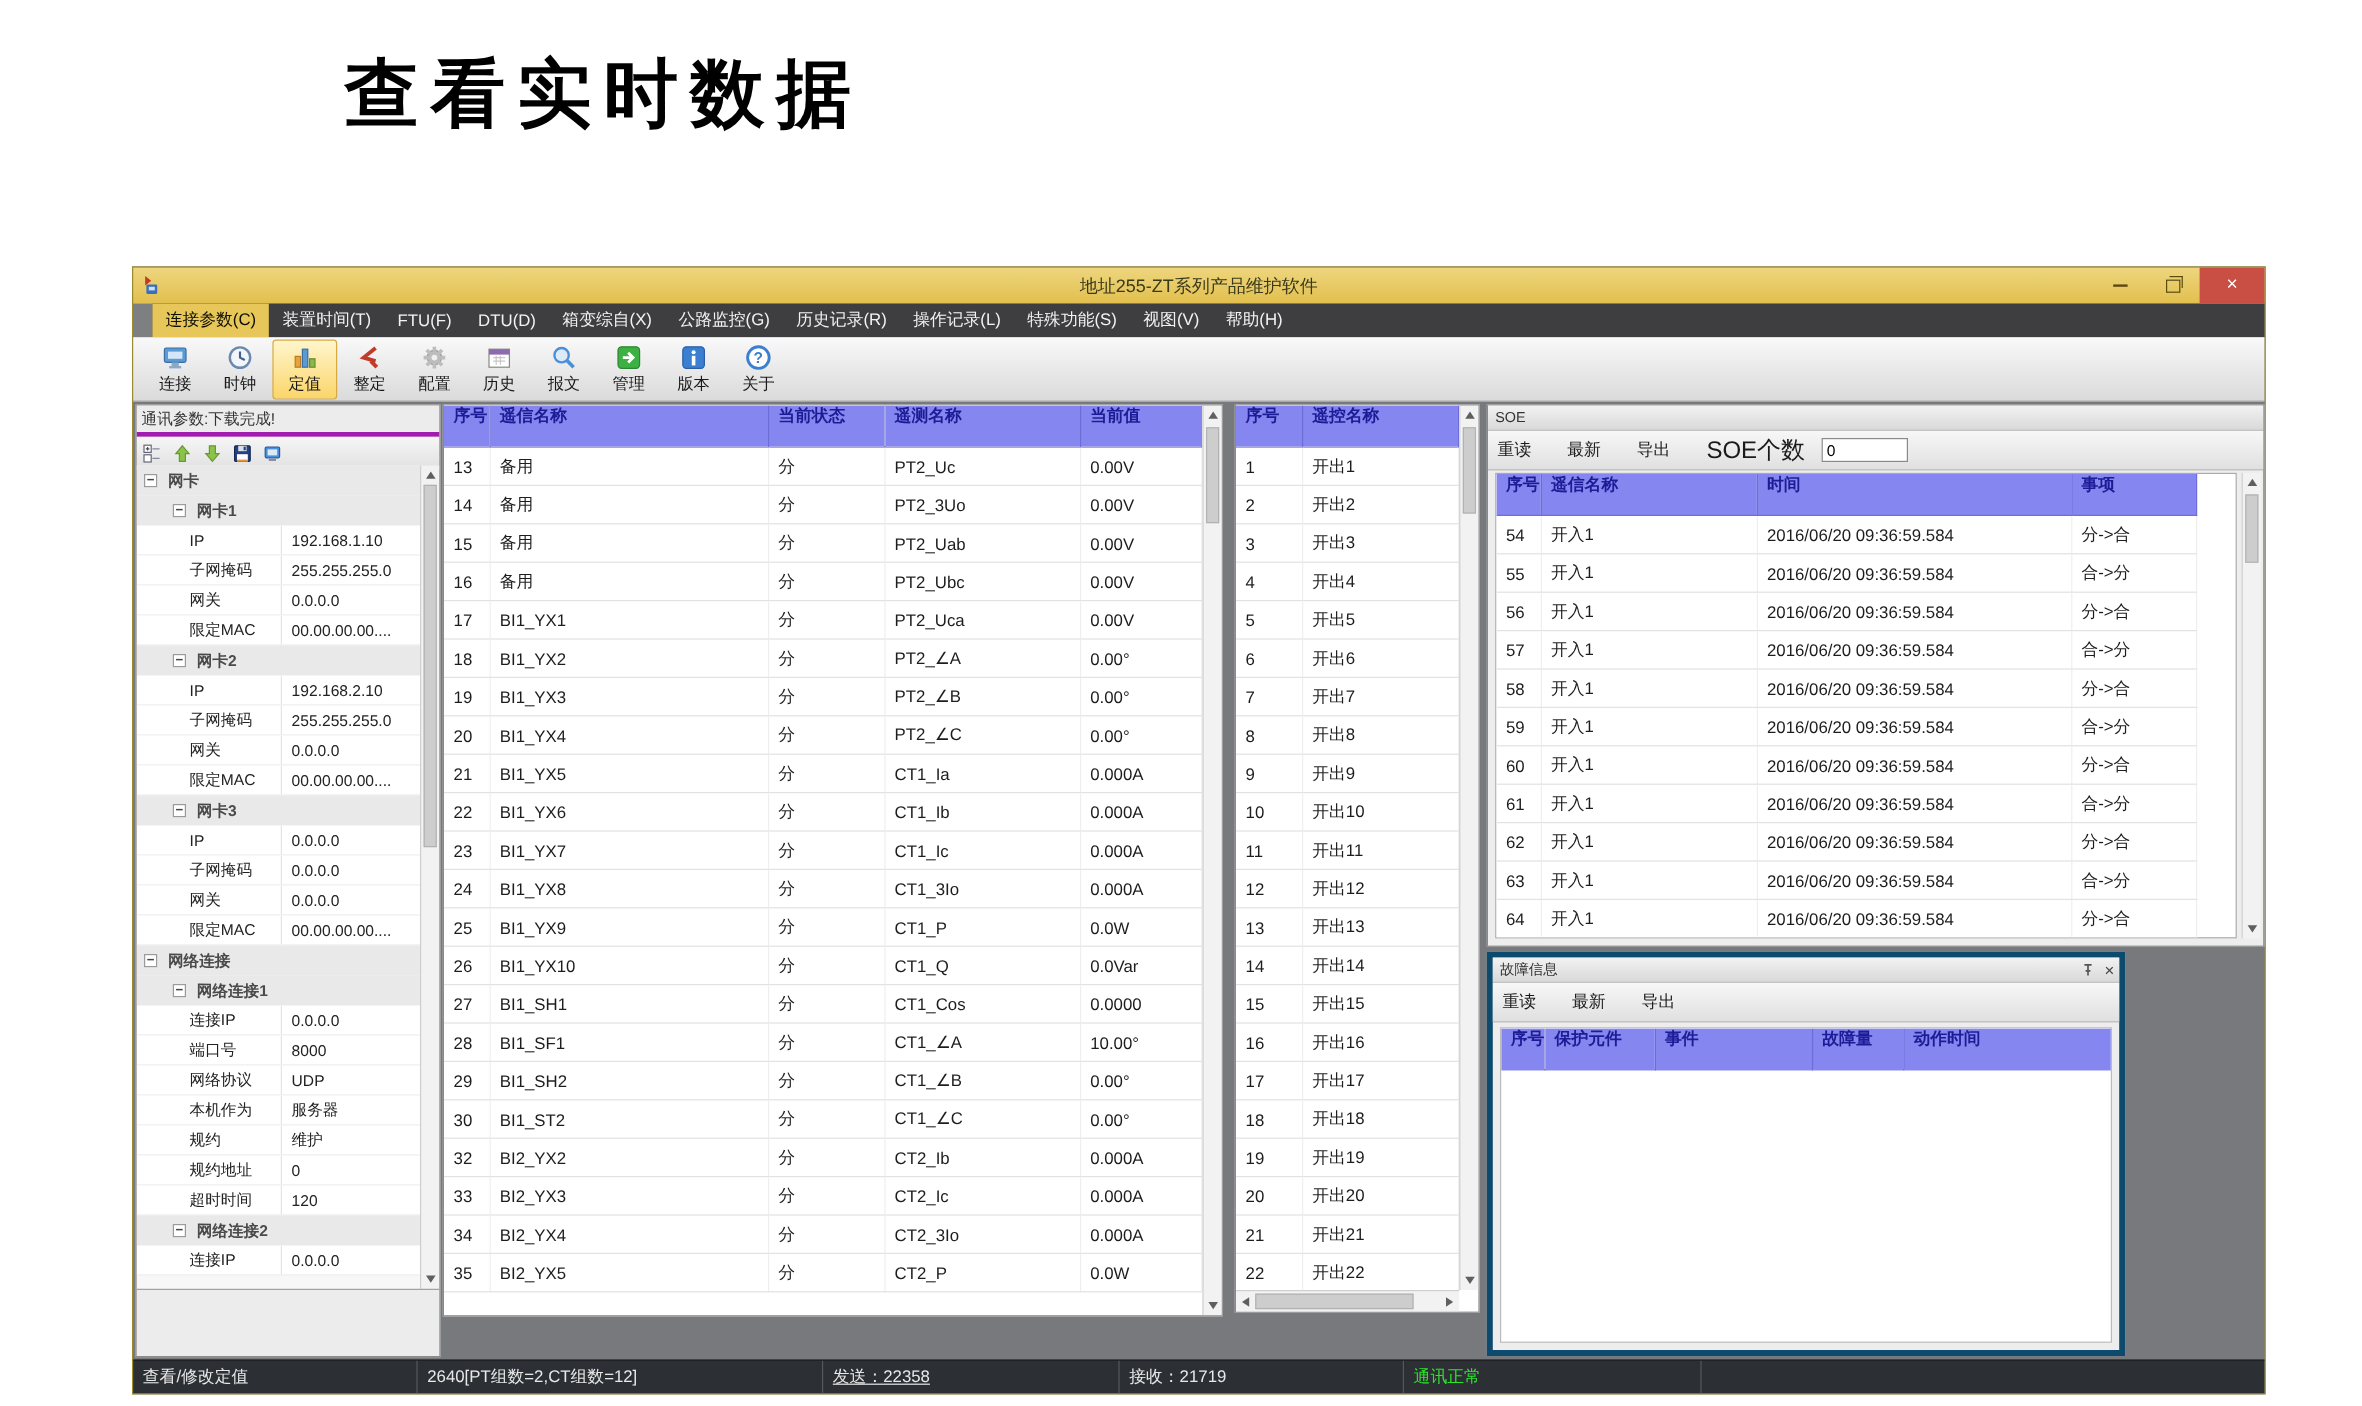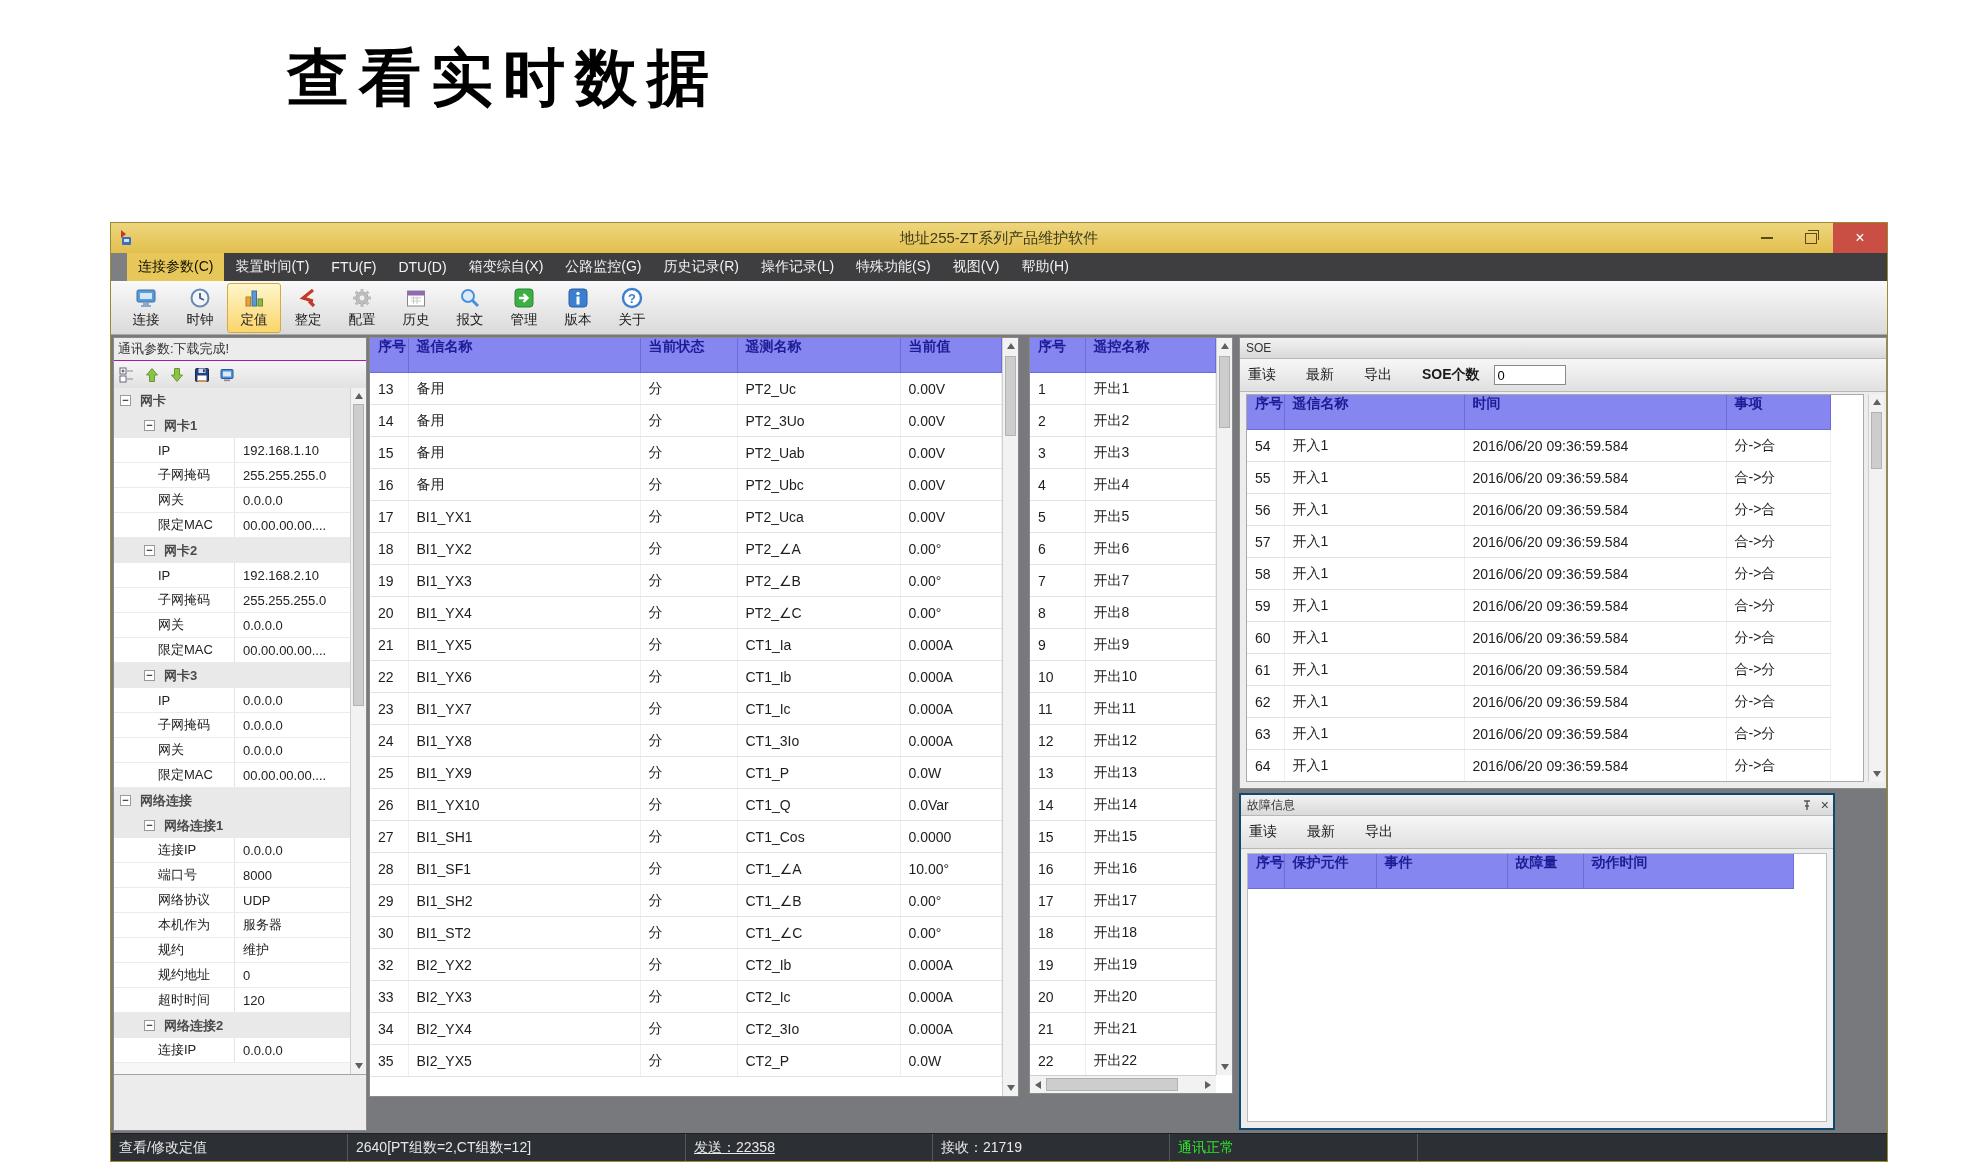--- a/index.html
+++ b/index.html
@@ -34,21 +34,21 @@
   .tbtn.active{background:linear-gradient(#fff6cc,#fbd56a);border-color:#d8a93c;}
   .ticon{height:24px;display:flex;align-items:center;}
   .ticon svg{display:block;}
   .tlabel{font-size:13.5px;color:#1a1a1a;margin-top:1px;}
   
   .main{position:absolute;left:0;top:112px;right:0;bottom:28px;background:#77797c;}
 
   
   .left-panel{position:absolute;left:2px;top:2px;width:254px;bottom:2px;background:#f0f0f0;
               border:1px solid #8a8a8a;box-sizing:border-box;}
-  .lp-header{height:22px;line-height:22px;background:#ececec;border-bottom:1px solid #a21caf;
+  .lp-header{height:22px;line-height:22px;background:#ececec;border-bottom:4px solid #a21caf;
              font-size:13px;color:#333;padding-left:4px;}
   .lp-tools{height:27px;background:linear-gradient(#f6f6f6,#e1e1e1);border-bottom:1px solid #c2c2c2;
             display:flex;align-items:center;gap:7px;padding-left:4px;}
   .lptool{width:18px;height:18px;display:flex;align-items:center;justify-content:center;cursor:pointer;}
   .tree{position:absolute;left:0;top:50px;right:16px;bottom:56px;background:#f7f7f7;overflow:hidden;}
   .trow{height:25px;display:flex;align-items:center;font-size:13px;box-sizing:border-box;}
   .trow.group{background:#e9e9e9;color:#4a4a4a;font-weight:bold;}
   .trow.group.lv0{padding-left:6px;}
   .trow.group.lv1{padding-left:30px;}
   .ebox{width:11px;height:11px;border:1px solid #9a9a9a;background:#fff;color:#444;font-size:11px;line-height:9px;
@@ -91,28 +91,28 @@
   .yk-panel .hscroll{left:0;right:16px;bottom:0;}
 
   
   .soe-panel{position:absolute;left:1128px;top:2px;width:648px;height:452px;background:#ededed;
              border:1px solid #8a8a8a;box-sizing:border-box;}
   .ptitle{height:20px;line-height:20px;background:linear-gradient(#f2f2f2,#d9d9d9);border-bottom:1px solid #b8b8b8;
           font-size:12px;color:#333;padding-left:6px;position:relative;}
   .panel-toolbar{height:32px;background:linear-gradient(#f7f7f7,#e0e0e0);border-bottom:1px solid #b8b8b8;
                  display:flex;align-items:center;padding-left:8px;}
   .ptn{font-size:14px;color:#1a1a1a;margin-right:30px;cursor:pointer;}
-  .soe-count-label{font-size:14px;color:#1a1a1a;margin-right:14px;font-weight:bold;}
+  .soe-count-label{font-size:20px;color:#1a1a1a;margin-right:14px;}
   .soe-count-input{width:64px;height:18px;border:1px solid #8a8a8a;font-size:13px;padding:0 3px;}
   .soe-tablewrap{position:absolute;left:6px;top:56px;right:22px;bottom:6px;background:#fff;border:1px solid #aaa;overflow:hidden;}
   .soe-panel .vscroll{right:2px;top:56px;bottom:6px;}
   table.grid.soe{width:584px;}
 
-  .fault-panel{position:absolute;left:1128px;top:458px;width:596px;bottom:3px;background:#ededed;
-               border:2px solid #0c4a6e;box-sizing:border-box;}
+  .fault-panel{position:absolute;left:1128px;top:458px;width:532px;bottom:3px;background:#ededed;
+               border:5px solid #0c4a6e;box-sizing:border-box;}
   .fault-title-right{position:absolute;right:4px;top:0;height:20px;display:flex;align-items:center;gap:8px;}
   .pin-icon svg{display:block;}
   .fault-close{font-size:14px;color:#444;cursor:pointer;}
   .fault-tablewrap{position:absolute;left:6px;top:58px;right:6px;bottom:6px;background:#fff;border:1px solid #bbb;overflow:hidden;}
   table.grid.fault{width:546px;}
   table.grid.fault th{height:30px;}
 
   
   .statusbar{position:absolute;left:0;bottom:0;right:0;height:28px;background:#2c2f33;display:flex;
              border-top:1px solid #1d1f22;box-sizing:border-box;}

